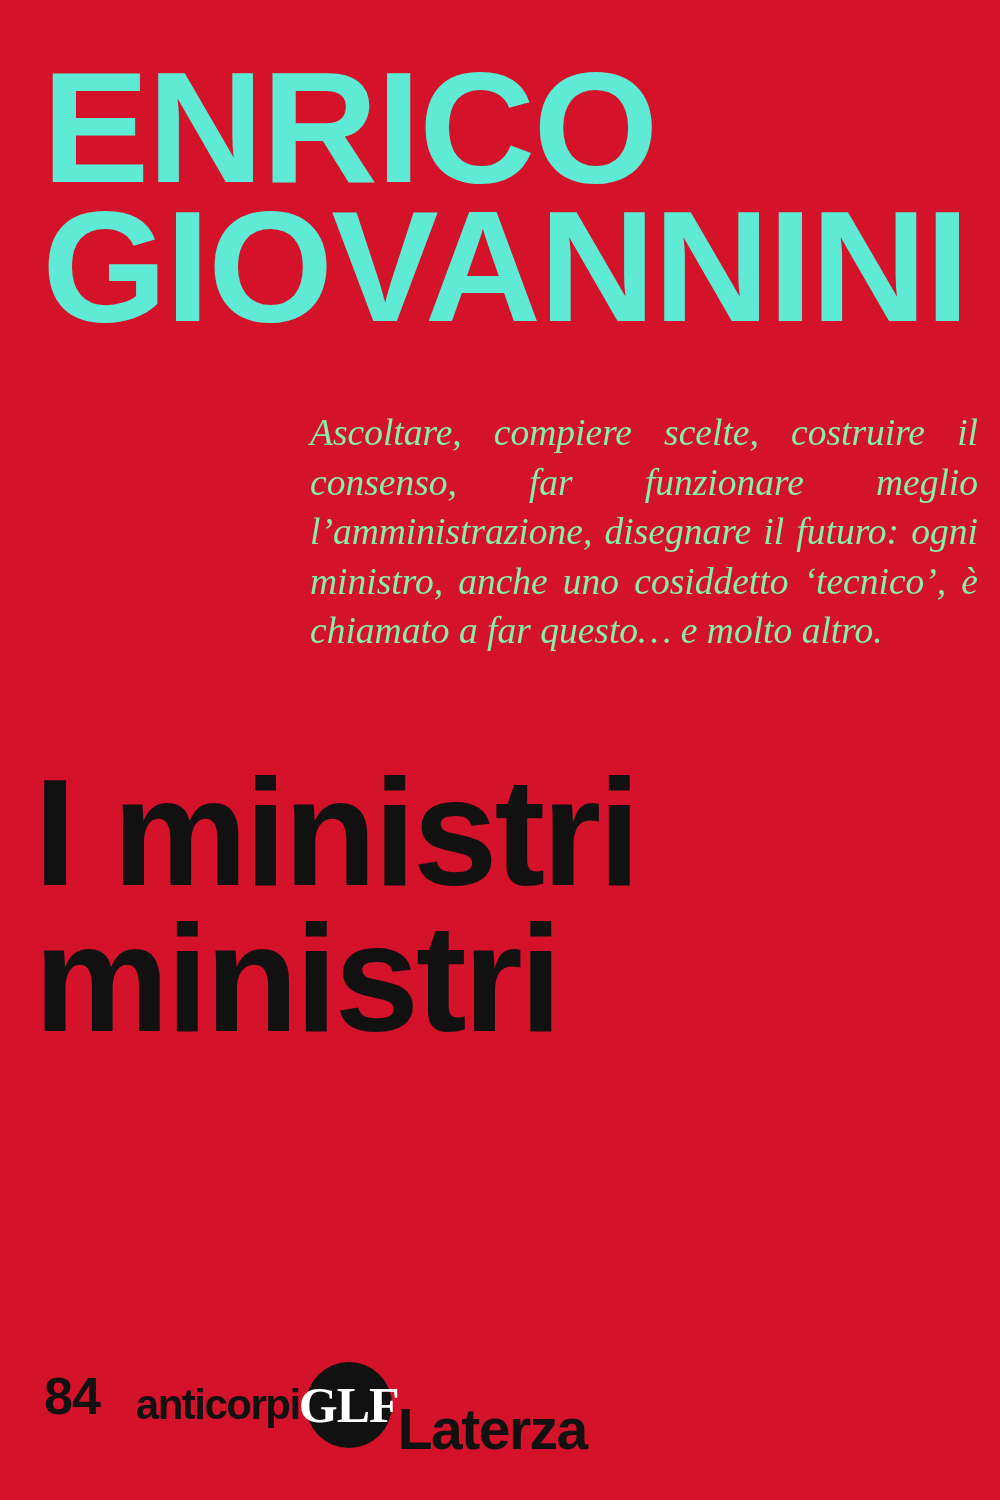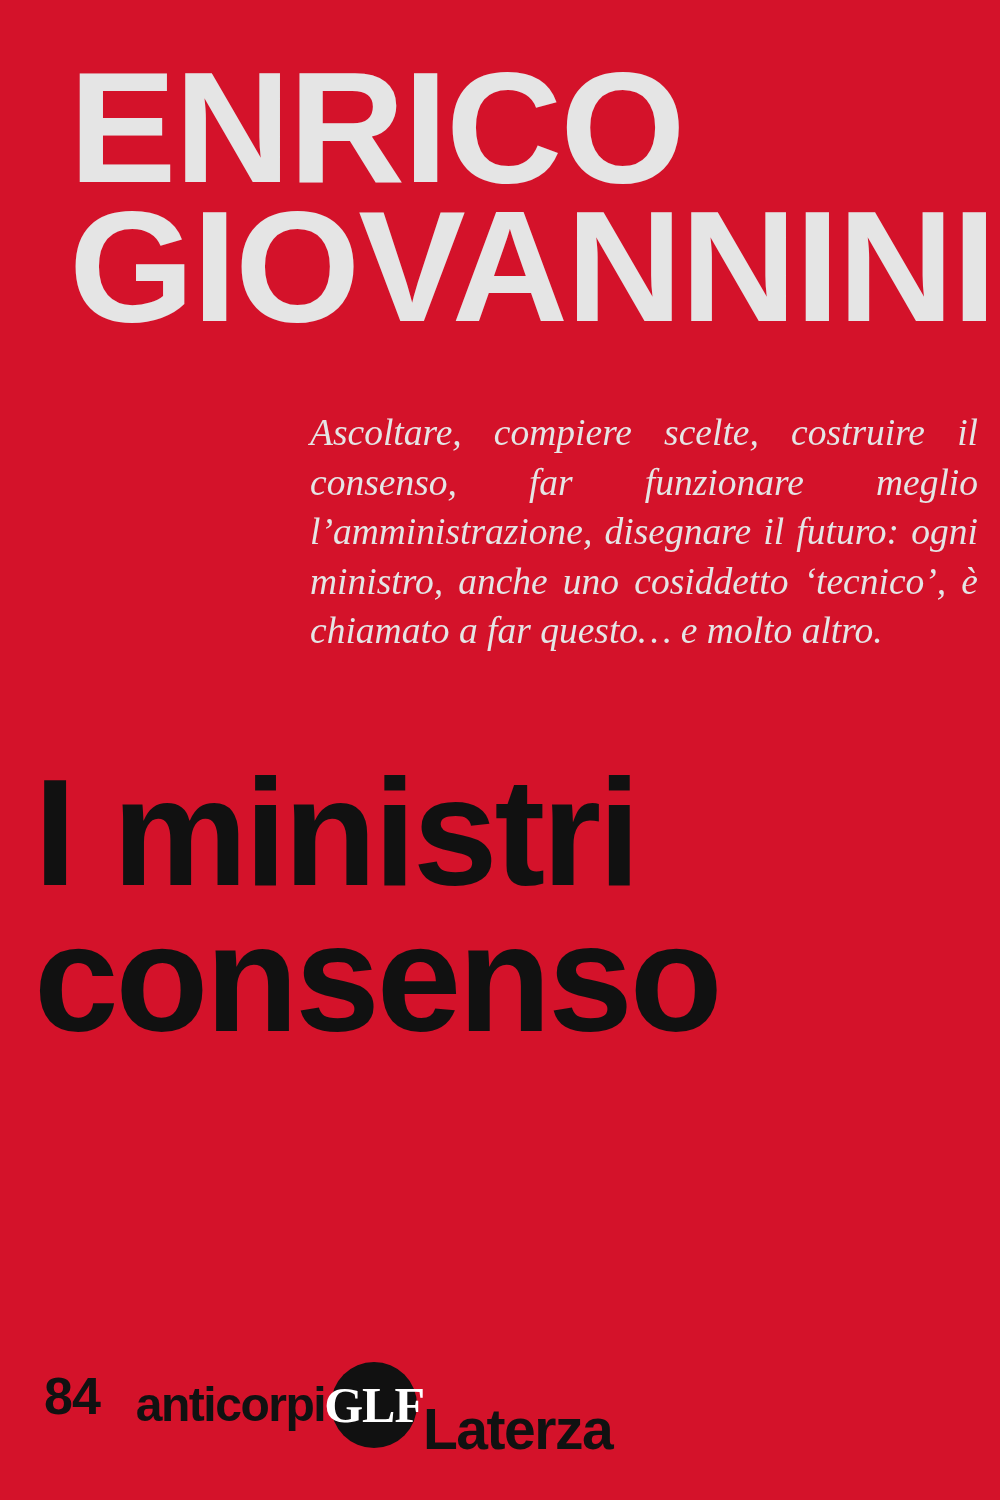--- a/index.html
+++ b/index.html
@@ -17,45 +17,44 @@
   .cover {
     position: absolute;
     inset: 0;
     background: #d4122a;
   }
   .author {
     position: absolute;
     left: 42px;
     top: 58px;
     width: 930px;
-    color: #e5e5e5;
+    color: #5eead4;
     font-family: "Liberation Sans", sans-serif;
     font-weight: bold;
     line-height: 0.88;
     letter-spacing: -2px;
-    margin-left: 27px;
   }
   .author-line1 {
     display: block;
     font-size: 158px;
     transform: scaleX(1.02);
     transform-origin: left center;
   }
   .author-line2 {
     display: block;
     font-size: 158px;
     transform: scaleX(1.02);
     transform-origin: left center;
   }
   .blurb {
     position: absolute;
     left: 310px;
     top: 408px;
     width: 668px;
-    color: #e5e5e5;
+    color: #86efac;
     font-family: "Liberation Serif", serif;
     font-style: italic;
     font-size: 37.5px;
     line-height: 1.32;
     text-align: justify;
     text-align-last: left;
   }
   .title {
     position: absolute;
     left: 34px;
@@ -93,21 +92,21 @@
   }
   .publisher-lockup {
     display: flex;
     align-items: center;
     height: 70px;
   }
   .anticorpi {
     color: #111111;
     font-family: "Liberation Sans", sans-serif;
     font-weight: bold;
-    font-size: 48px;
+    font-size: 42px;
     letter-spacing: -1.5px;
     line-height: 1;
   }
   .glf-mark {
     width: 86px;
     height: 86px;
     border-radius: 50%;
     background: #111111;
     display: flex;
     align-items: center;
@@ -140,21 +139,21 @@
 
   <div class="author">
     <span class="author-line1">ENRICO</span>
     <span class="author-line2">GIOVANNINI</span>
   </div>
 
   <div class="blurb">Ascoltare, compiere scelte, costruire il consenso, far funzionare meglio l’amministrazione, disegnare il futuro: ogni ministro, anche uno cosiddetto ‘tecnico’, è chiamato a far questo… e molto altro.</div>
 
   <div class="title">
     <span>I ministri</span>
-    <span>consenso</span>
+    <span>ministri</span>
   </div>
 
   <div class="footer">
     <div class="series-number">84</div>
     <div class="publisher-lockup">
       <div class="anticorpi">anticorpi</div>
       <div class="glf-mark">
         <span>GLF</span>
       </div>
       <div class="laterza">Laterza</div>

